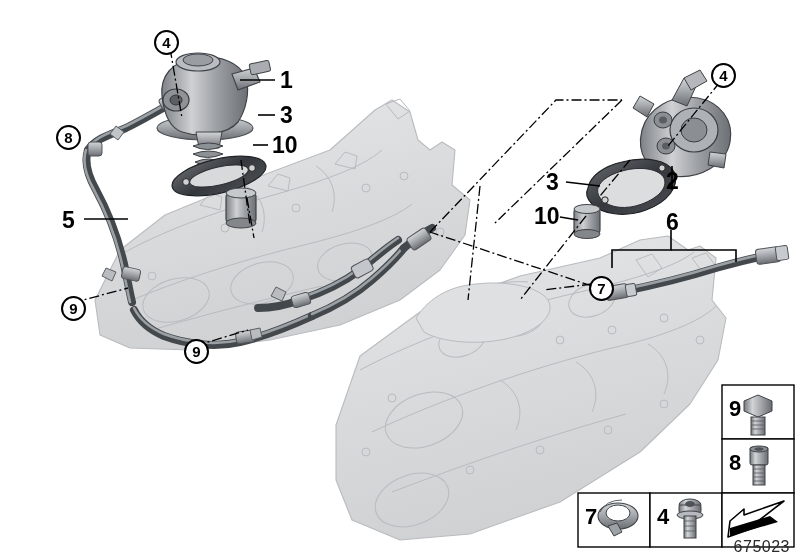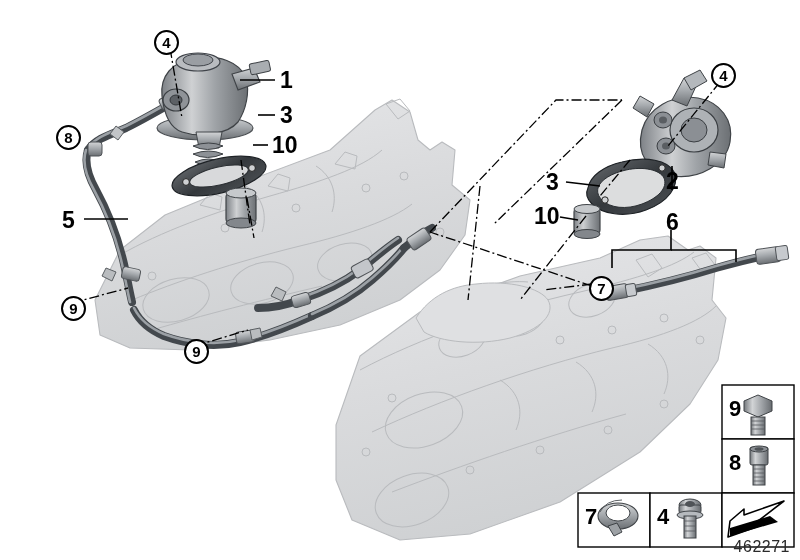--- a/index.html
+++ b/index.html
@@ -328,13 +328,13 @@
 <div class="callout" style="left:61px;top:296px;">9</div>
 <div class="callout" style="left:184px;top:339px;">9</div>
 <div class="callout" style="left:589px;top:276px;">7</div>
 <div class="callout" style="left:711px;top:63px;">4</div>
 
 <div class="legend-num" style="left:729px;top:396px;">9</div>
 <div class="legend-num" style="left:729px;top:450px;">8</div>
 <div class="legend-num" style="left:585px;top:504px;">7</div>
 <div class="legend-num" style="left:657px;top:504px;">4</div>
 
-<div id="diagram-id">462271</div>
+<div id="diagram-id">675023</div>
 
 </body></html>

